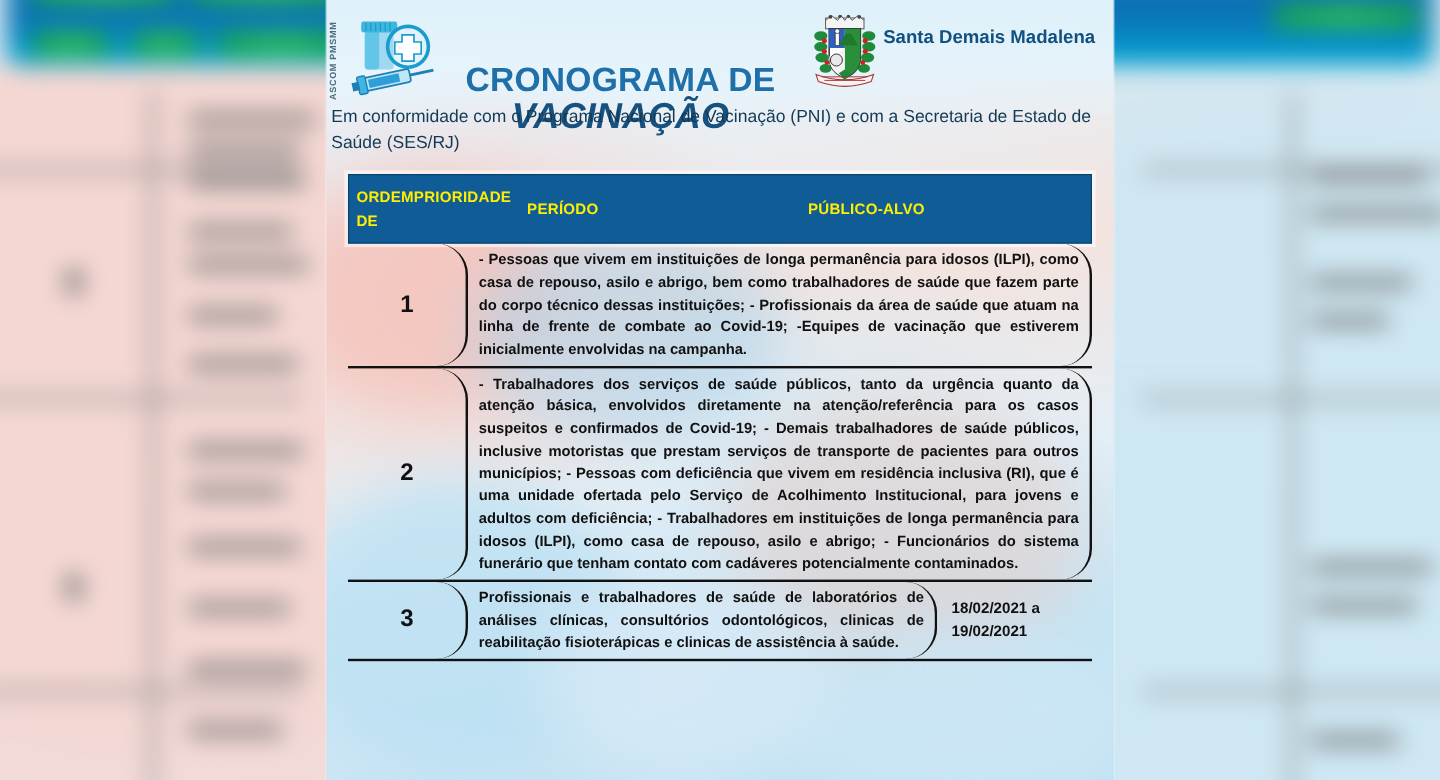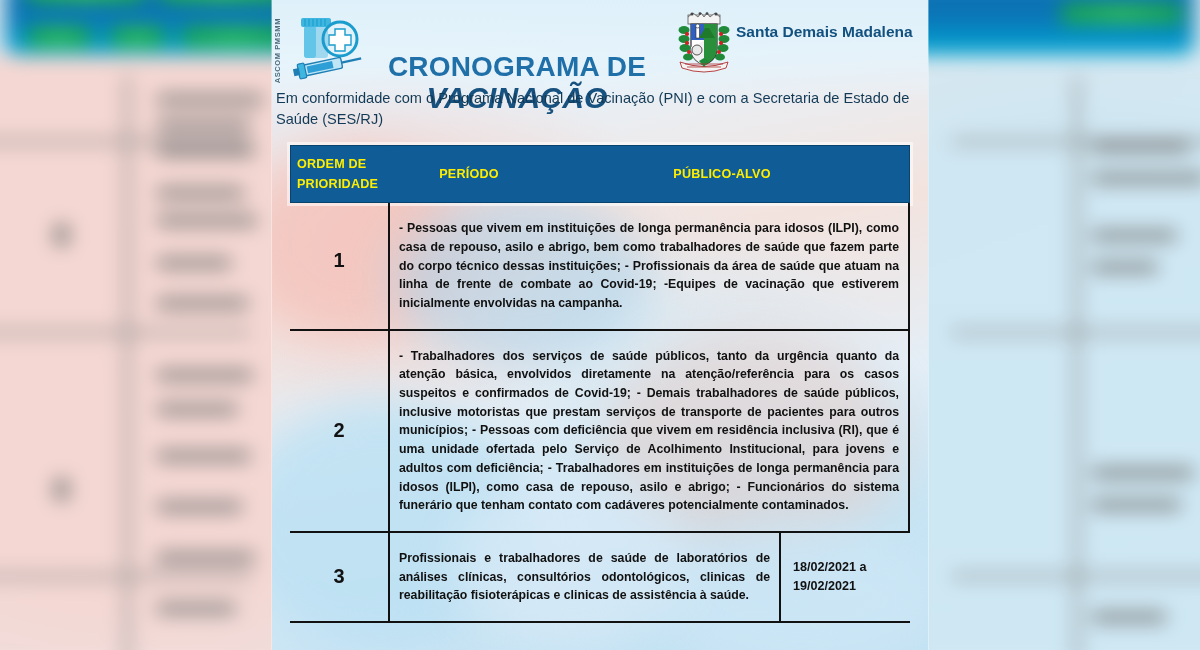--- a/index.html
+++ b/index.html
@@ -88,27 +88,27 @@
   .table{position:absolute;left:18px;top:145px;width:620px;}
   .thead{
     display:flex;background:#0f5c96;color:#ffee00;
     border:1px solid #08436e;
     box-shadow:0 0 0 3px rgba(255,255,255,.55);
   }
   .th{
     font-size:12.6px;font-weight:700;letter-spacing:.2px;
     padding:8px 6px;display:flex;align-items:center;
   }
-  .th-order{width:100px;flex:0 0 100px;flex-direction:column;align-items:flex-start;line-height:1.6;}
+  .th-order{width:100px;flex:0 0 100px;flex-direction:row;align-items:flex-start;line-height:1.6;}
   .th-public{flex:1 1 auto;justify-content:center;}
   .th-period{width:120px;flex:0 0 120px;justify-content:center;}
 
   .row{display:flex;border-bottom:2.5px solid #111;}
   .row:first-of-type{border-top:none;}
-  .cell{padding:16px 9px;}
+  .cell{padding:4px 9px;border-radius:26px;}
   .c-order{
     width:80px;flex:0 0 80px;border-right:2.5px solid #111;
     display:flex;align-items:center;justify-content:center;
     font-size:20px;font-weight:700;color:#111;
   }
   .c-public{
     flex:1 1 auto;border-right:2.5px solid #111;
     font-size:12.3px;line-height:1.52;color:#111;font-weight:700;
     text-align:justify;text-justify:inter-word;
   }

